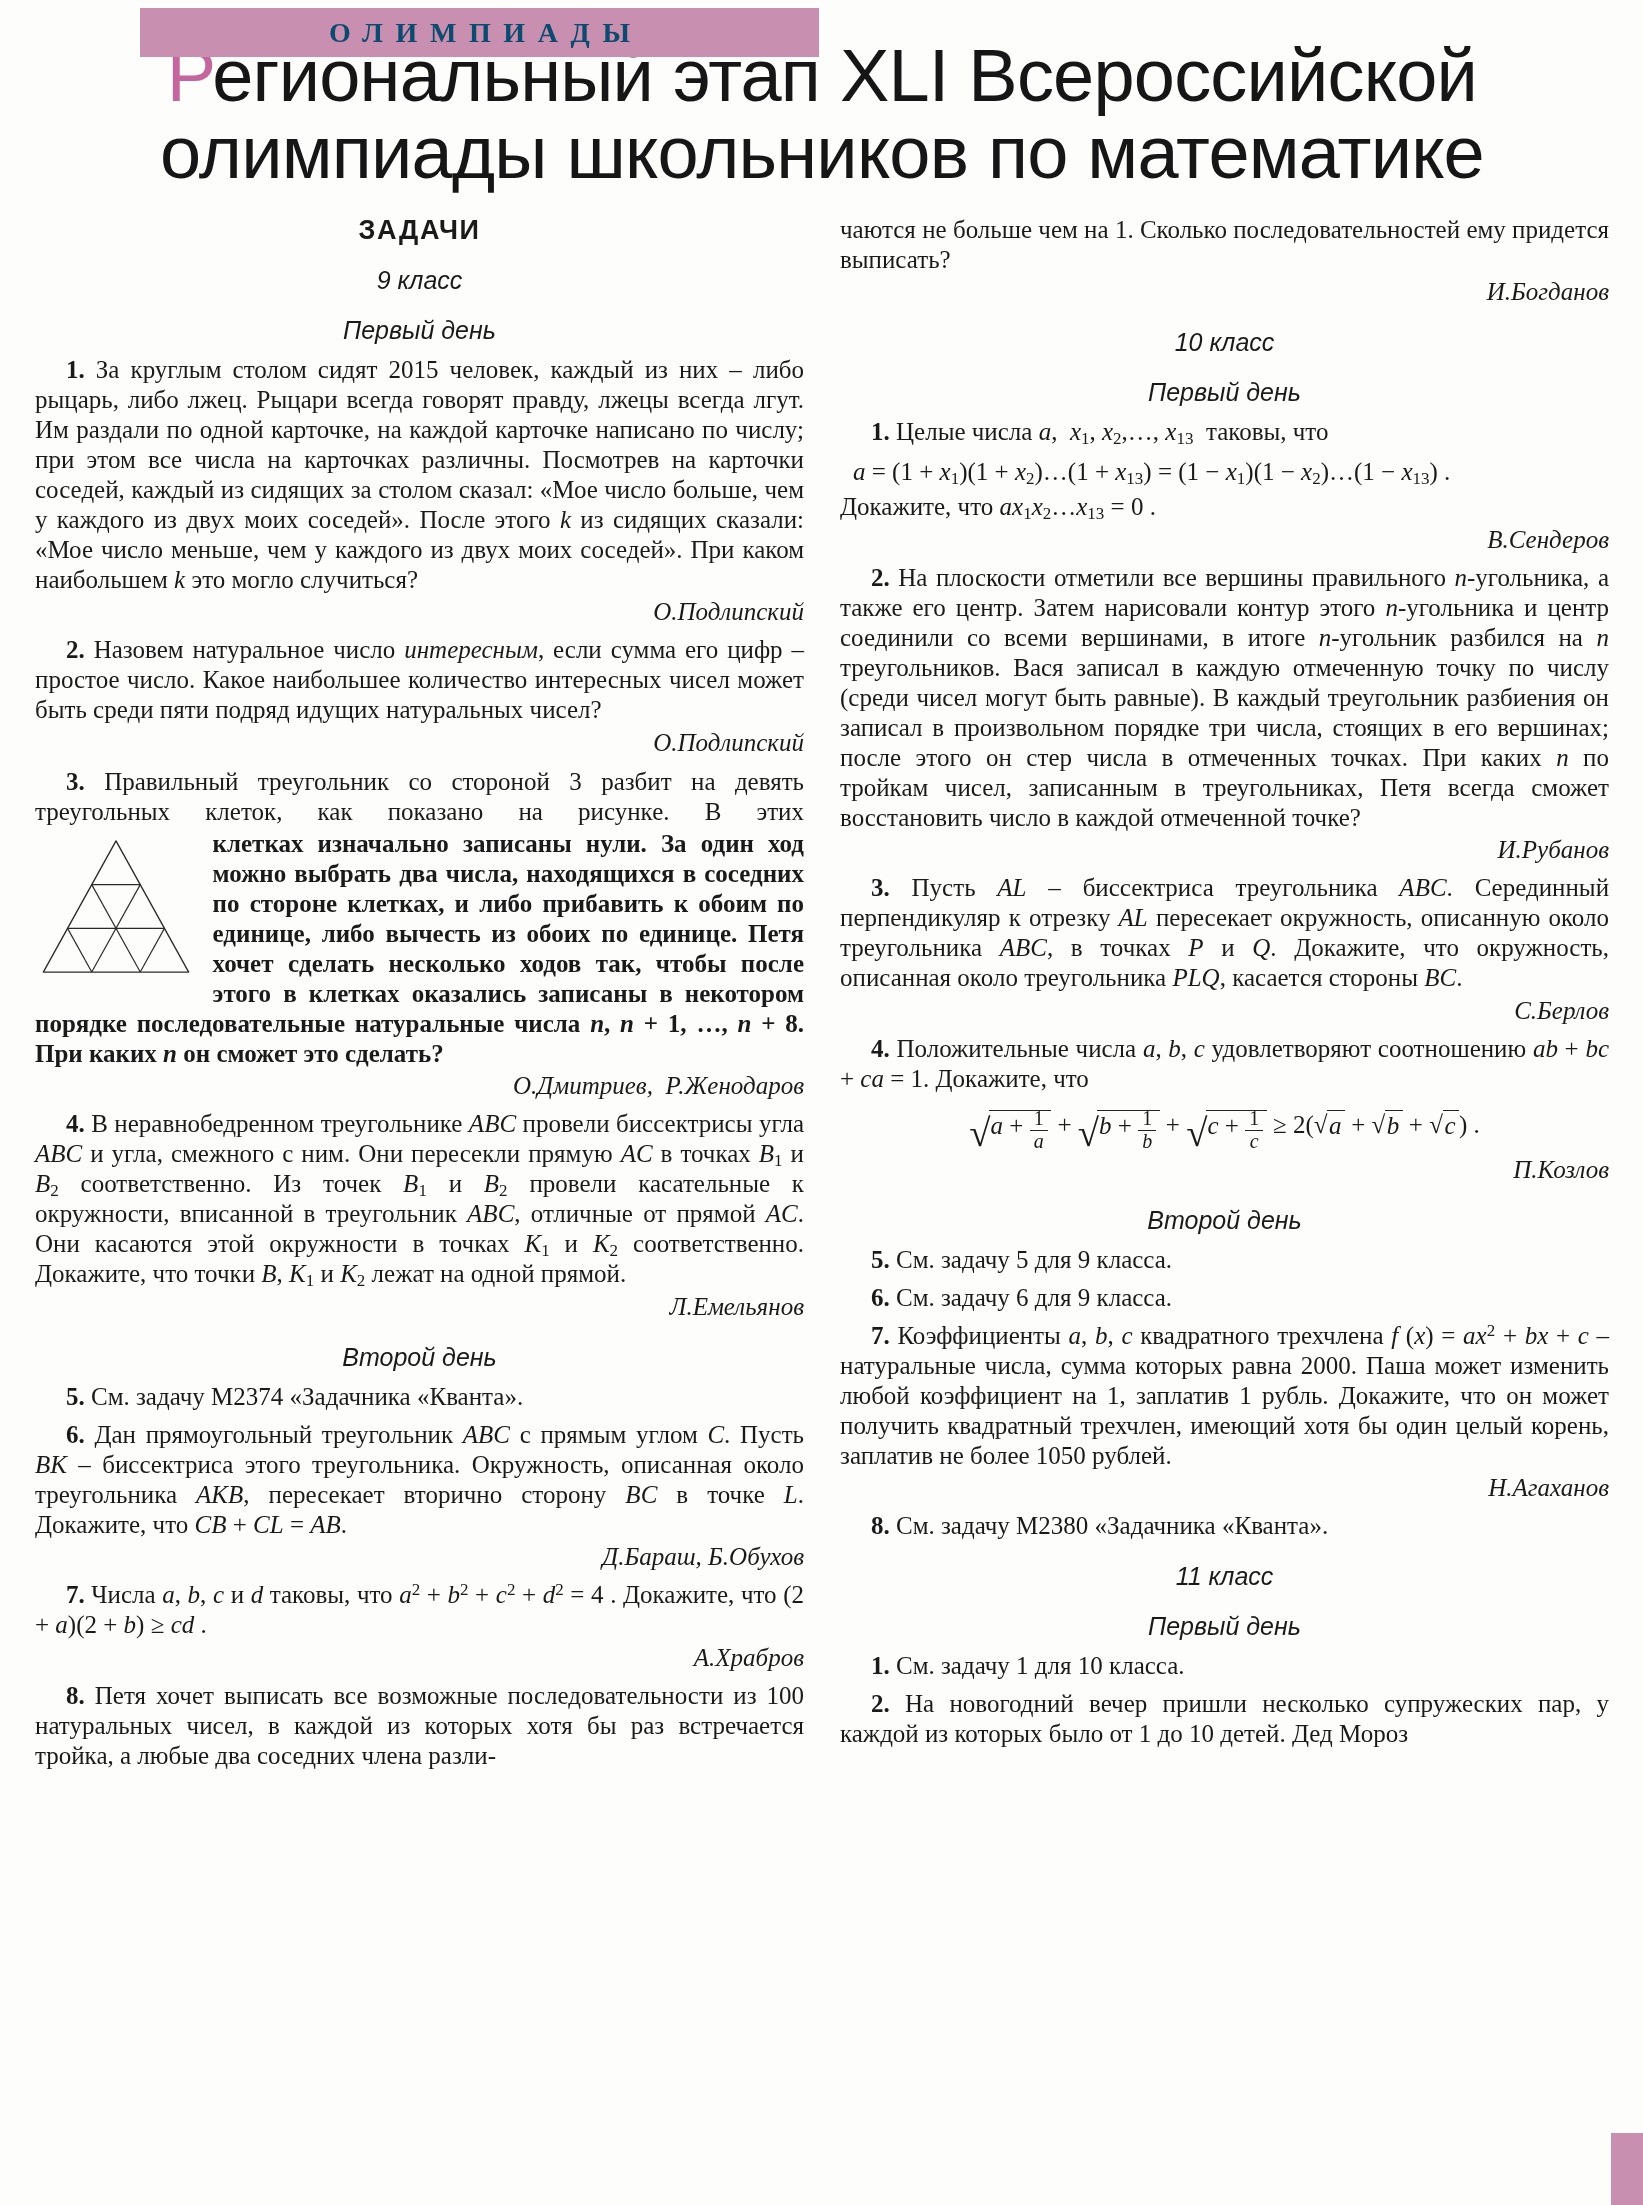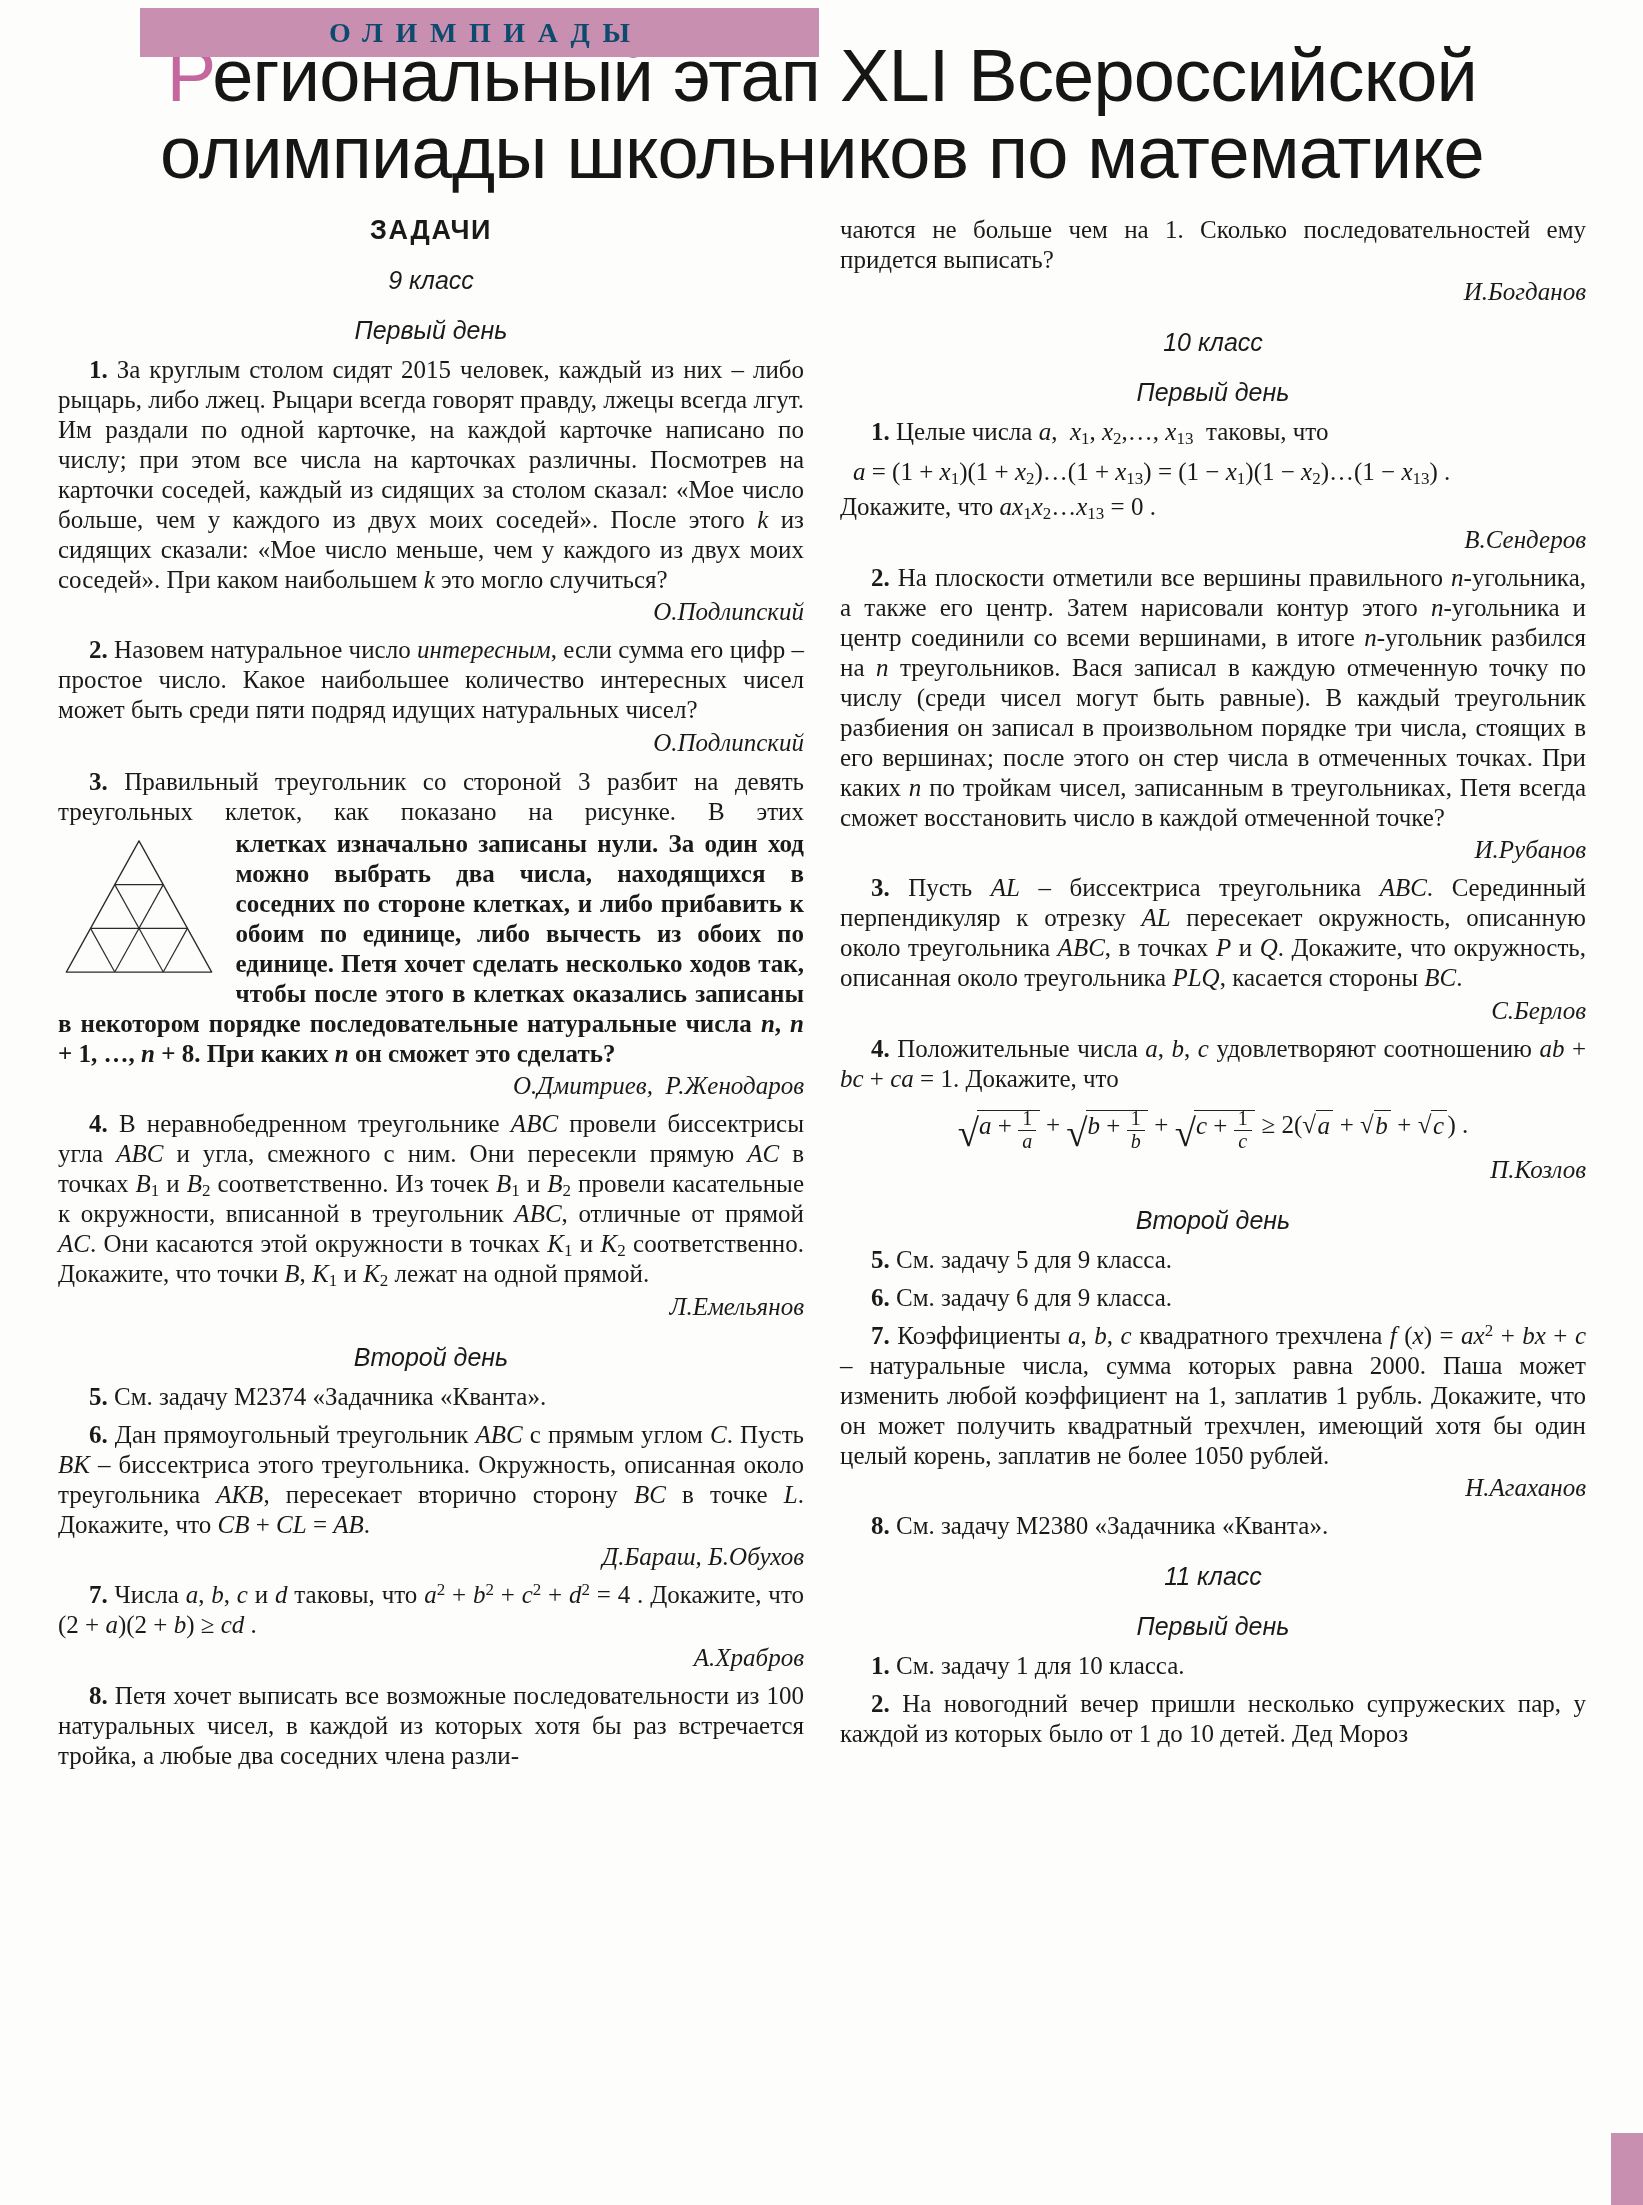--- a/index.html
+++ b/index.html
@@ -29,21 +29,21 @@
   .title {
     padding-top: 38px;
     text-align: center;
     font-family: Liberation Sans, sans-serif;
     font-size: 74px; line-height: 1.04;
     letter-spacing: -0.8px;
     color: #161616;
   }
   .title .accent { color: var(--accent); }
 
-  .cols { display: flex; gap: 36px; padding: 23px 58px 0; }
+  .cols { display: flex; gap: 36px; padding: 23px 35px 0; }
   .col { flex: 1; font-size: 25px; line-height: 30px; min-width: 0; }
 
   .blk { text-align: justify; }
   .blk.para   { text-indent: 31px; margin-top: 8px; }
   .blk.jlast  { text-indent: 31px; margin-top: 9px; text-align-last: justify; }
   .blk.cont   { margin-top: 5px; }
   .blk.figpara{ margin-top: 2px; font-weight: bold; }
   .col > .blk:first-child { margin-top: 0; }
 
   .blk.author { text-align: right; font-style: italic; margin: 2.5px 0 6.6px; }

